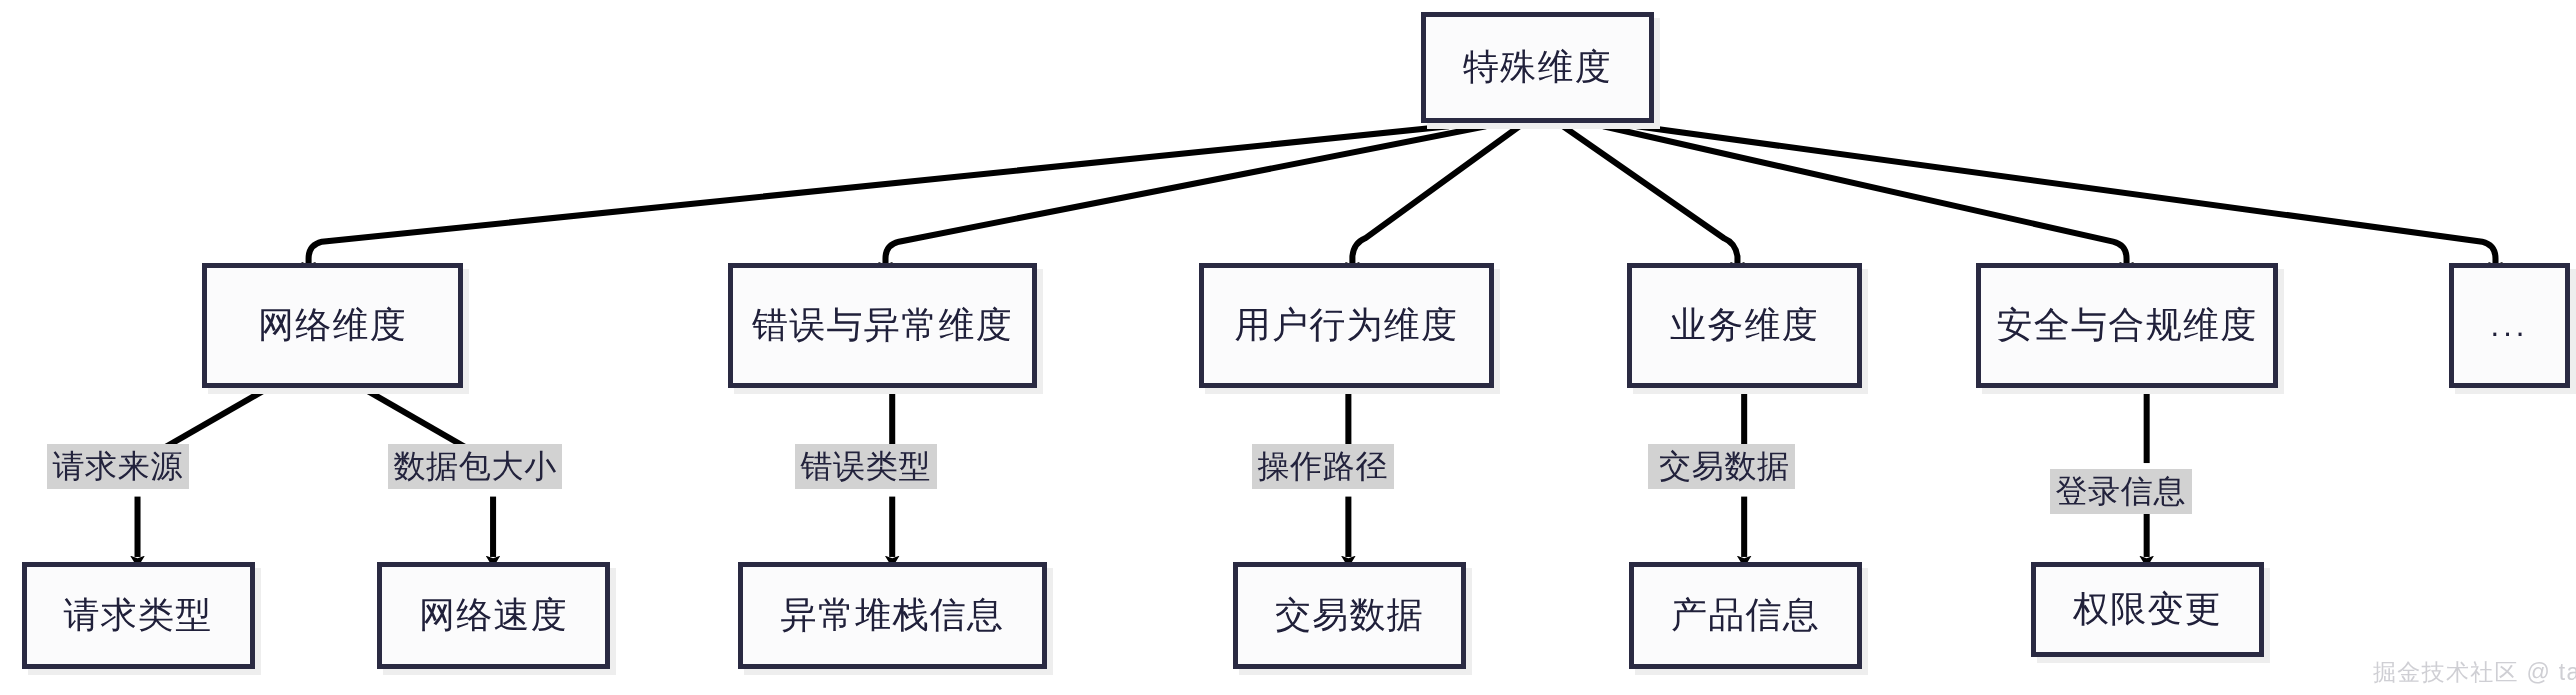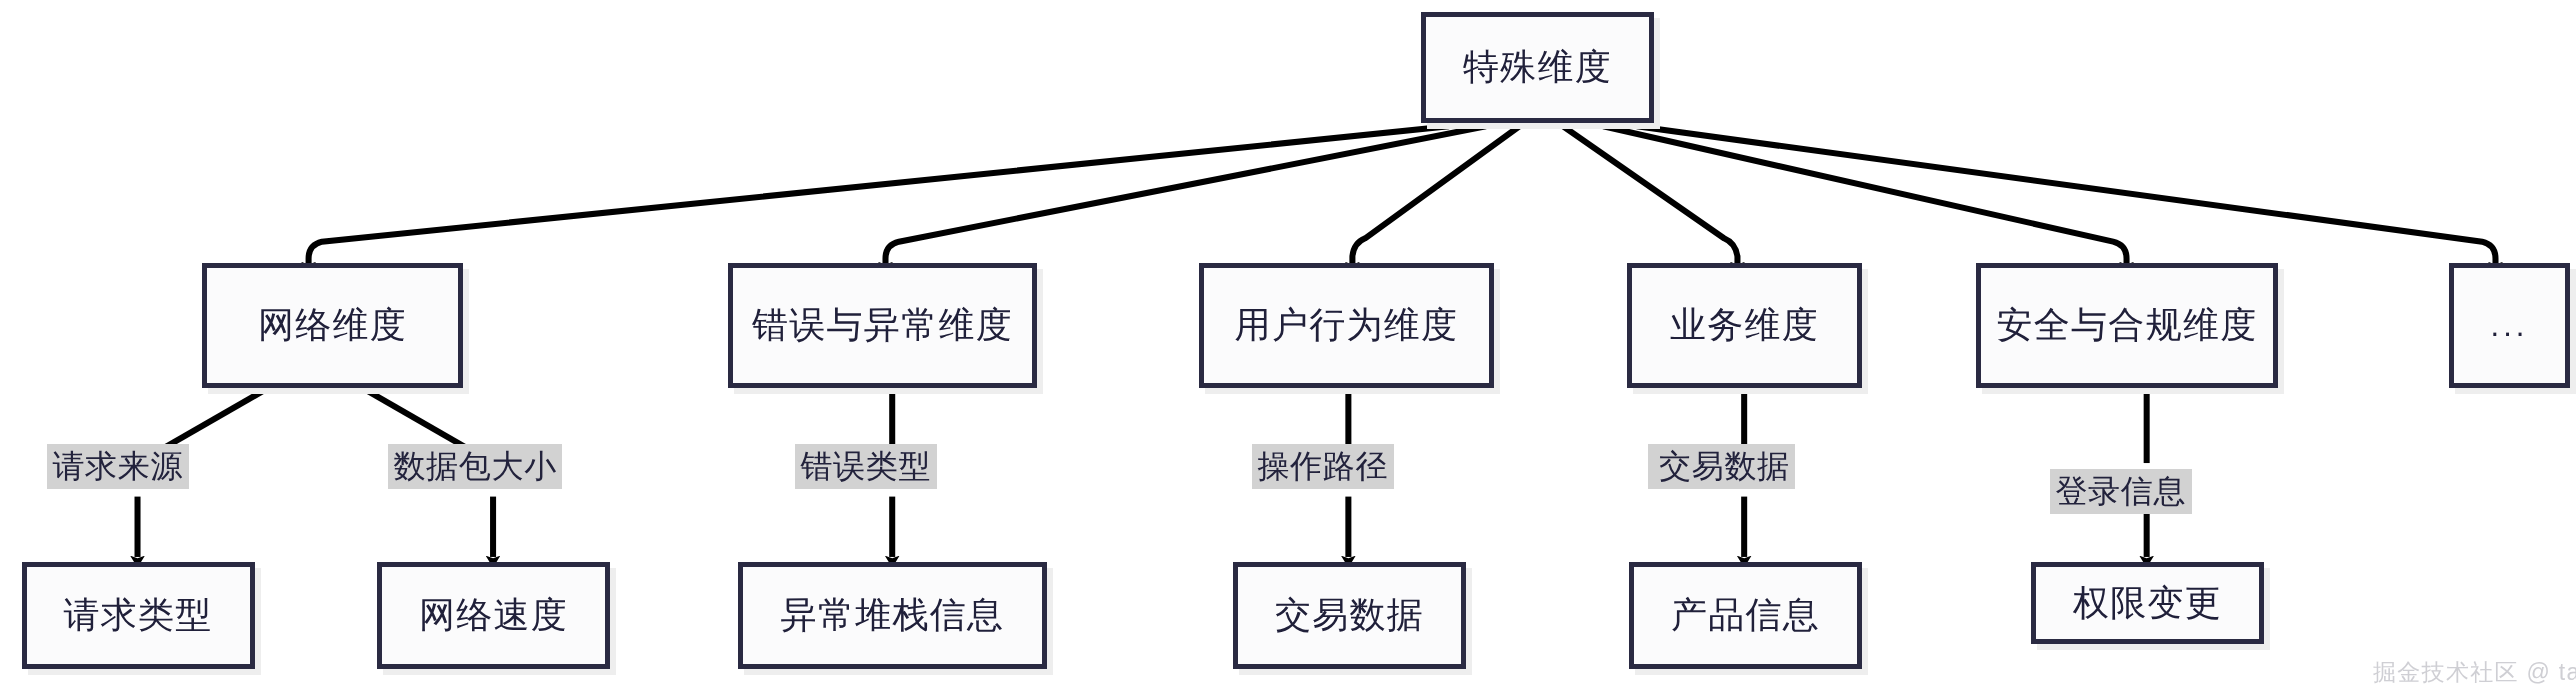--- a/index.html
+++ b/index.html
@@ -124,21 +124,21 @@
   </div>
 
   <div class="node" style="left:1233px;top:562px;width:233px;height:107px;">
     <span>交易数据</span>
   </div>
 
   <div class="node" style="left:1629px;top:562px;width:233px;height:107px;">
     <span>产品信息</span>
   </div>
 
-  <div class="node" style="left:2031px;top:562px;width:233px;height:82px;font-family:Liberation Mono, monospace;">
+  <div class="node" style="left:2031px;top:562px;width:233px;height:95px;font-family:Liberation Mono, monospace;">
     <span>权限变更</span>
   </div>
 
   <div class="watermark" style="left:2373px;top:657px;">
     <span>掘金技术社区 @ tabzzz</span>
   </div>
 
 </div>
 
 

